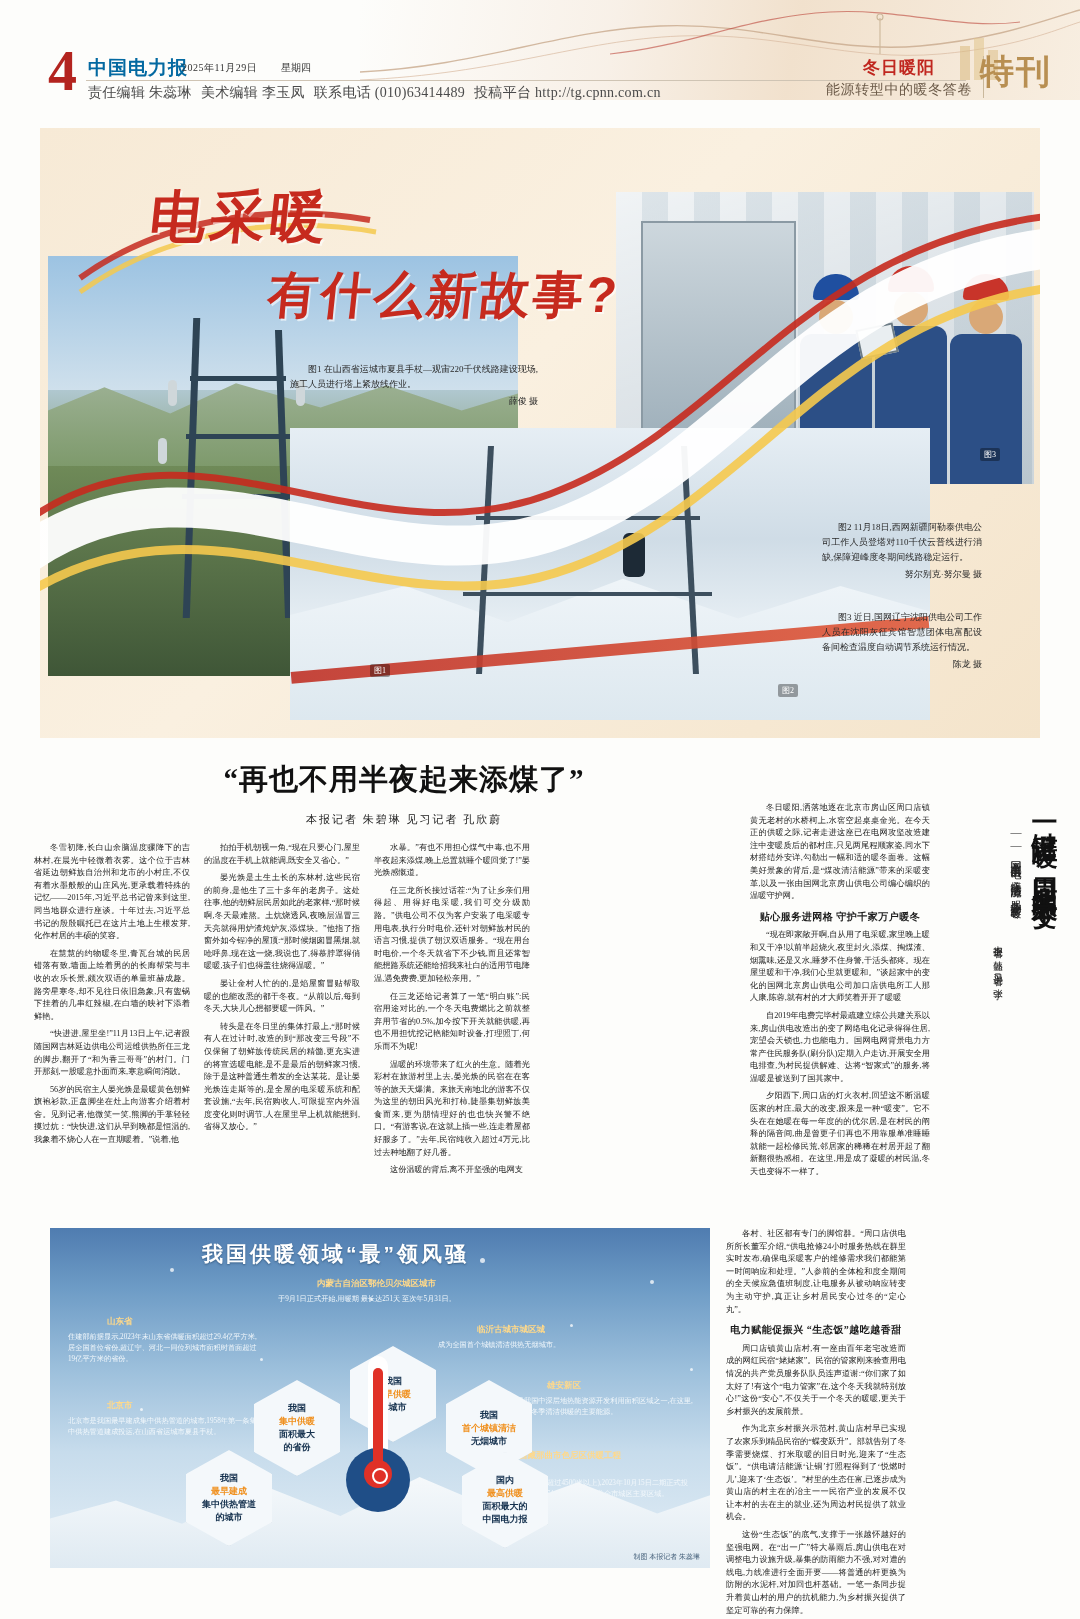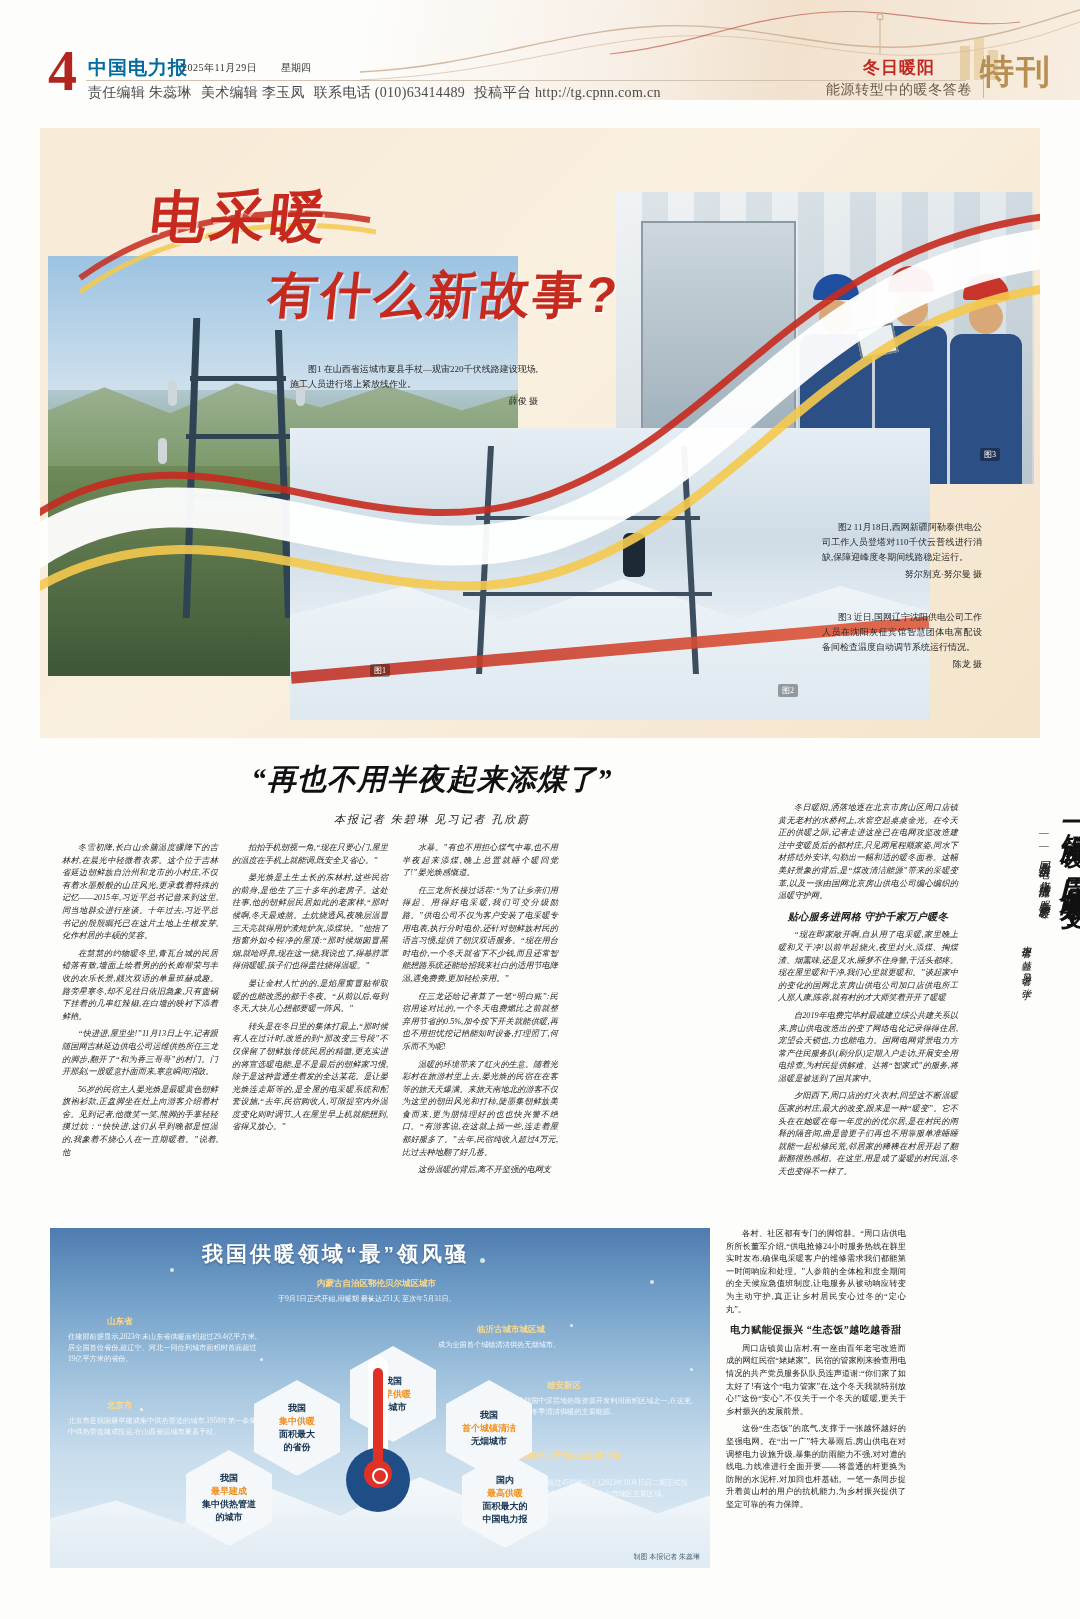--- a/index.html
+++ b/index.html
@@ -85,21 +85,21 @@
 
   .cap{position:absolute;font-size:9px;line-height:15px;color:#2a2a2a;text-align:justify;}
   .cap .cr{display:block;text-align:right;margin-top:2px;}
   .cap1{left:290px;top:362px;width:248px;text-indent:18px;}
   .cap2{left:822px;top:520px;width:160px;text-indent:16px;}
   .cap3{left:822px;top:610px;width:160px;text-indent:16px;}
   .figtag{position:absolute;font-size:8px;color:#fff;background:rgba(0,0,0,.35);
     padding:1px 4px;border-radius:2px;}
 
   
-  .artwrap{position:absolute;left:52px;top:750px;width:1000px;height:440px;font-style:italic;}
+  .artwrap{position:absolute;left:24px;top:750px;width:1000px;height:440px;}
   .headline{position:absolute;left:150px;top:10px;width:460px;text-align:center;
     font-size:29px;font-weight:bold;letter-spacing:1px;color:#111;}
   .byline{position:absolute;left:150px;top:62px;width:460px;text-align:center;
     font-size:11px;letter-spacing:2px;color:#222;}
 
   .cols{position:absolute;left:10px;top:92px;width:700px;display:flex;gap:14px;}
   .col{width:156px;font-size:8.2px;line-height:12.6px;text-align:justify;color:#1c1c1c;}
   .col p{margin:0 0 5px 0;text-indent:16px;}
 
   .rightcol{position:absolute;left:726px;top:52px;width:180px;font-size:8.2px;line-height:12.6px;
@@ -388,17 +388,18 @@
       <div class="q"></div>
     </div>
 
     <div class="info-src">制图 本报记者 朱蕊琳</div>
   </div>
 
   <div class="botright">
     <p>各村、社区都有专门的脚馆群。“周口店供电所所长董军介绍,“供电抢修24小时服务热线在群里实时发布,确保电采暖客户的维修需求我们都能第一时间响应和处理。”人参前的全体检和度全期间的全天候应急值班制度,让电服务从被动响应转变为主动守护,真正让乡村居民安心过冬的“定心丸”。</p>
     <p class="subhead">电力赋能促振兴 “生态饭”越吃越香甜</p>
     <p>周口店镇黄山店村,有一座由百年老宅改造而成的网红民宿“姥姥家”。民宿的管家刚来验查用电情况的共产党员服务队队员连声道谢:“你们家了如太好了!有这个“电力管家”在,这个冬天我就特别放心!”这份“安心”,不仅关于一个冬天的暖暖,更关于乡村振兴的发展前景。</p>
+    <p>作为北京乡村振兴示范村,黄山店村早已实现了农家乐到精品民宿的“蝶变跃升”。部就告别了冬季需要烧煤、打米取暖的旧日时光,迎来了“生态饭”。“供电请洁能源‘让铜’打照程得到了‘悦燃时儿’,迎来了‘生态饭’。”村里的生态任富,已逐步成为黄山店的村主在的冶主一一民宿产业的发展不仅让本村的去在主的就业,还为周边村民提供了就业机会。</p>
     <p>这份“生态饭”的底气,支撑于一张越怀越好的坚强电网。在“出一广”特大暴雨后,房山供电在对调整电力设施升级,暴集的防雨能力不强,对对遭的线电,力线准进行全面开要——将普通的杆更换为防附的水泥杆,对加回也杆基础。一笔一条同步提升着黄山村的用户的抗机能力,为乡村振兴提供了坚定可靠的有力保障。</p>
 
   </div>
 
 </div>
 
 </body></html>

